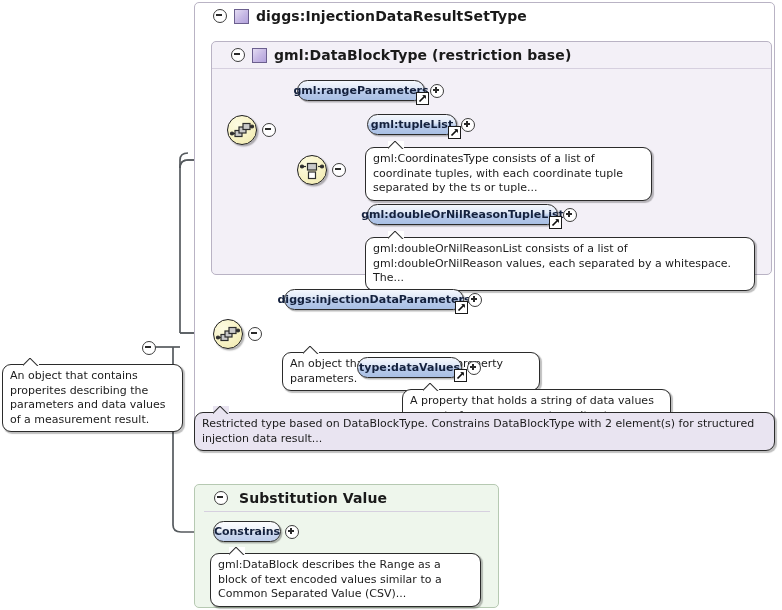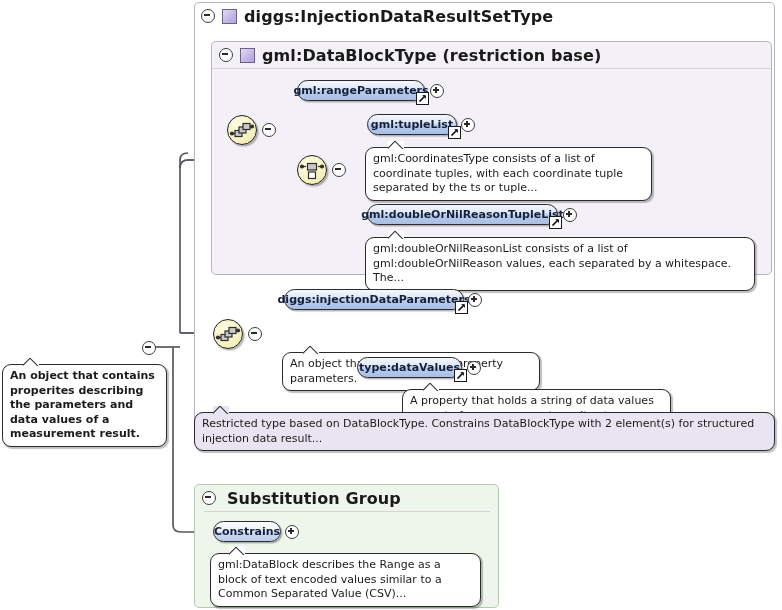--- a/index.html
+++ b/index.html
@@ -15,22 +15,22 @@
     position:absolute;box-sizing:border-box;
     border:1px solid #b9b3c4;border-radius:5px;
   }
   .panel.outer{background:#ffffff;}
   .panel.inner{background:#f3f0f7;}
   .panel.subst{background:#eef6ec;border-color:#b6c9b2;}
 
   .panel-head{
     position:absolute;left:0;top:0;height:26px;
     display:flex;align-items:center;gap:7px;
-    padding-left:5px;box-sizing:border-box;
-    font-size:16px;color:#1a1a1a;font-weight:700;
+    padding-left:17px;box-sizing:border-box;
+    font-size:14px;color:#1a1a1a;font-weight:700;
     letter-spacing:.1px;white-space:nowrap;
   }
   .panel-head .ttl{font-weight:700;}
 
   .minus,.plus{
     width:12px;height:12px;border-radius:50%;
     border:1.3px solid #3c3c3c;background:#ffffff;
     position:relative;flex:0 0 auto;display:inline-block;
   }
   .minus::before,.plus::before{
@@ -227,21 +227,21 @@
         <rect x="10.5" y="16" width="7" height="6.5" fill="#ffffff"></rect>
         <circle cx="4" cy="10.5" r="1.5" fill="#2e2e2e"></circle>
         <circle cx="24" cy="10.5" r="1.5" fill="#2e2e2e"></circle>
       </g>
     </svg>
   </div>
   <span class="minus" style="position:absolute;left:319px;top:361px;"></span>
 
   <span class="minus" style="position:absolute;left:142px;top:341px;"></span>
 
-  <div class="annot" style="left:2px;top:364px;width:165px;font-weight:bold;">
+  <div class="annot" style="left:2px;top:364px;width:181px;">
     <span class="tail" style="left:20px;"></span>
     <span>An object that contains properites describing the parameters and data values of a measurement result.</span>
   </div>
 
   <div class="node" style="left:297px;top:80px;width:128px;">
     <span>gml:rangeParameters</span>
   </div>
   <div class="arrbadge" style="left:416px;top:92px;">
     <svg width="11" height="11" viewBox="0 0 11 11">
       <path d="M2.5,8.5 L8,3" stroke="#111" stroke-width="1.7"></path>
@@ -316,21 +316,21 @@
 
   <div class="annot lav" style="left:194px;top:412px;width:581px;">
     <span class="tail" style="left:18px;"></span>
     <span>Restricted type based on DataBlockType. Constrains DataBlockType with 2 element(s) for structured injection data result...</span>
   </div>
 
   <div class="panel subst" style="left:194px;top:484px;width:305px;height:124px;">
   </div>
   <div class="panel-head" style="left:197px;top:485px;width:260px;">
     <span class="minus"></span>
-    <span class="ttl" style="margin-left:4px;">Substitution Group</span>
+    <span class="ttl" style="margin-left:4px;">Substitution Value</span>
   </div>
   <div class="hdr-sep" style="left:204px;top:511px;width:286px;"></div>
 
   <div class="node plain" style="left:213px;top:521px;width:68px;">
     <span>Constrains</span>
   </div>
   <span class="plus" style="position:absolute;left:285px;top:525px;"></span>
 
   <div class="annot" style="left:210px;top:553px;width:271px;">
     <span class="tail" style="left:18px;"></span>

